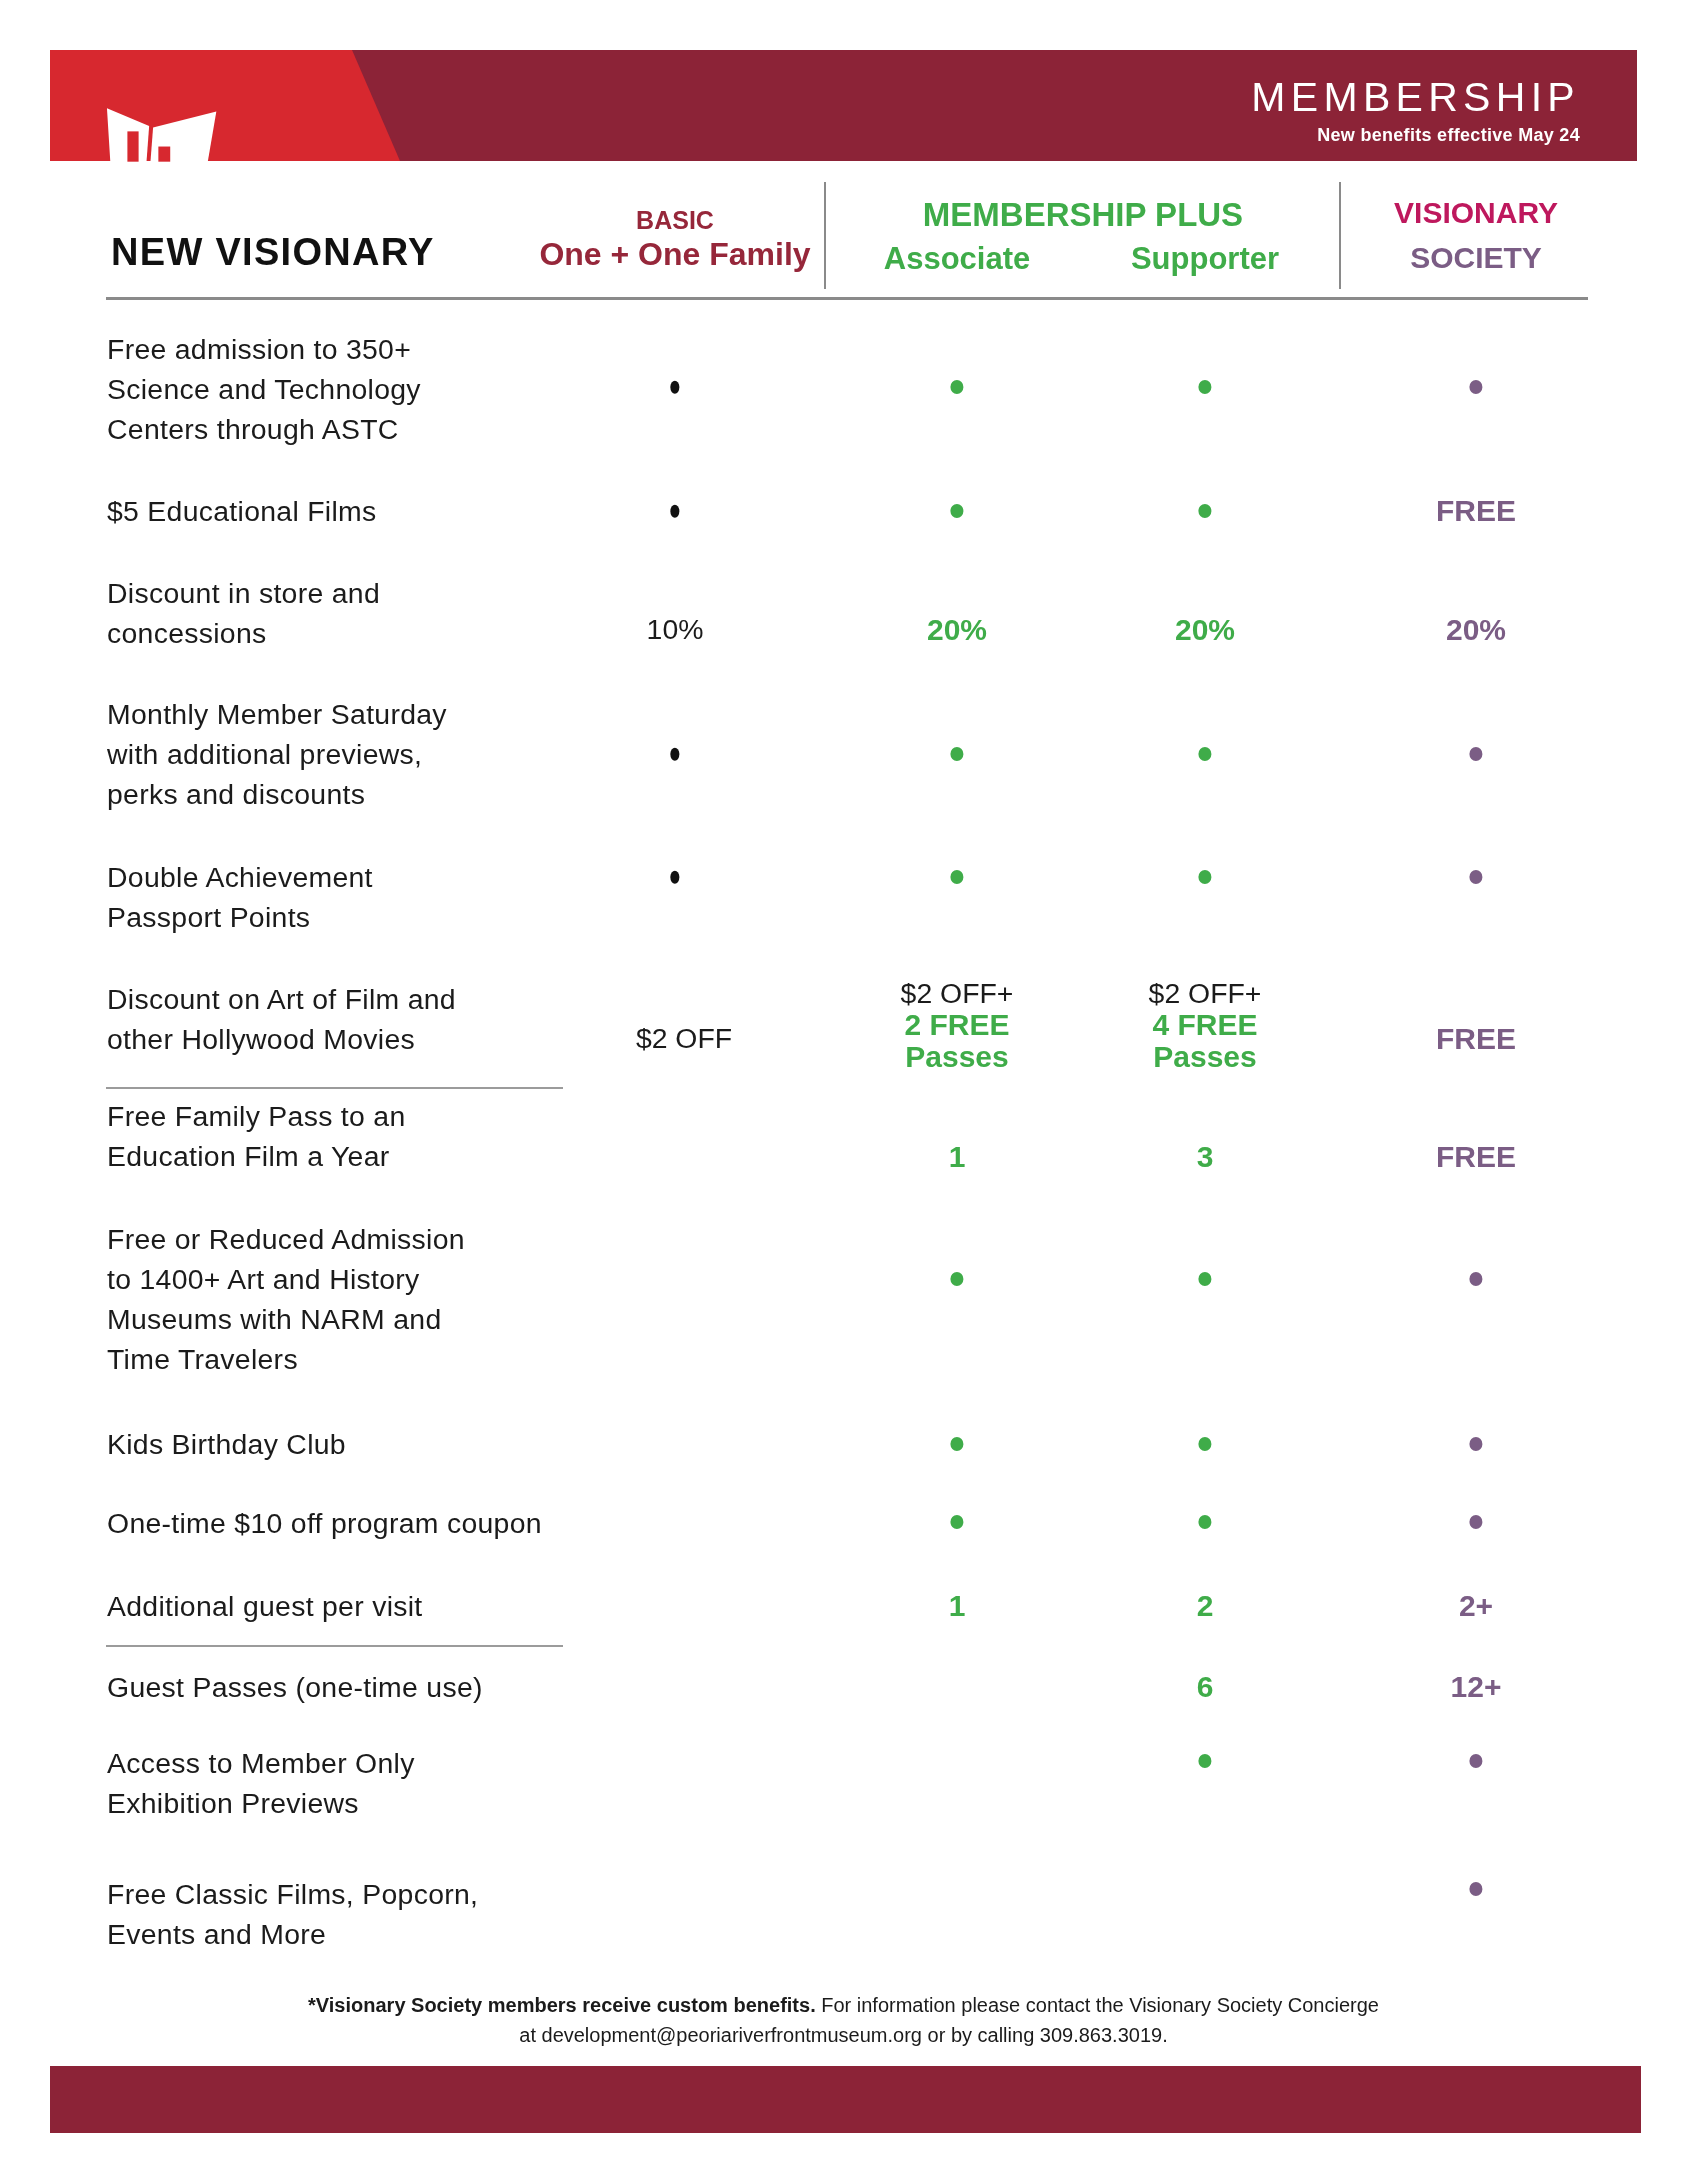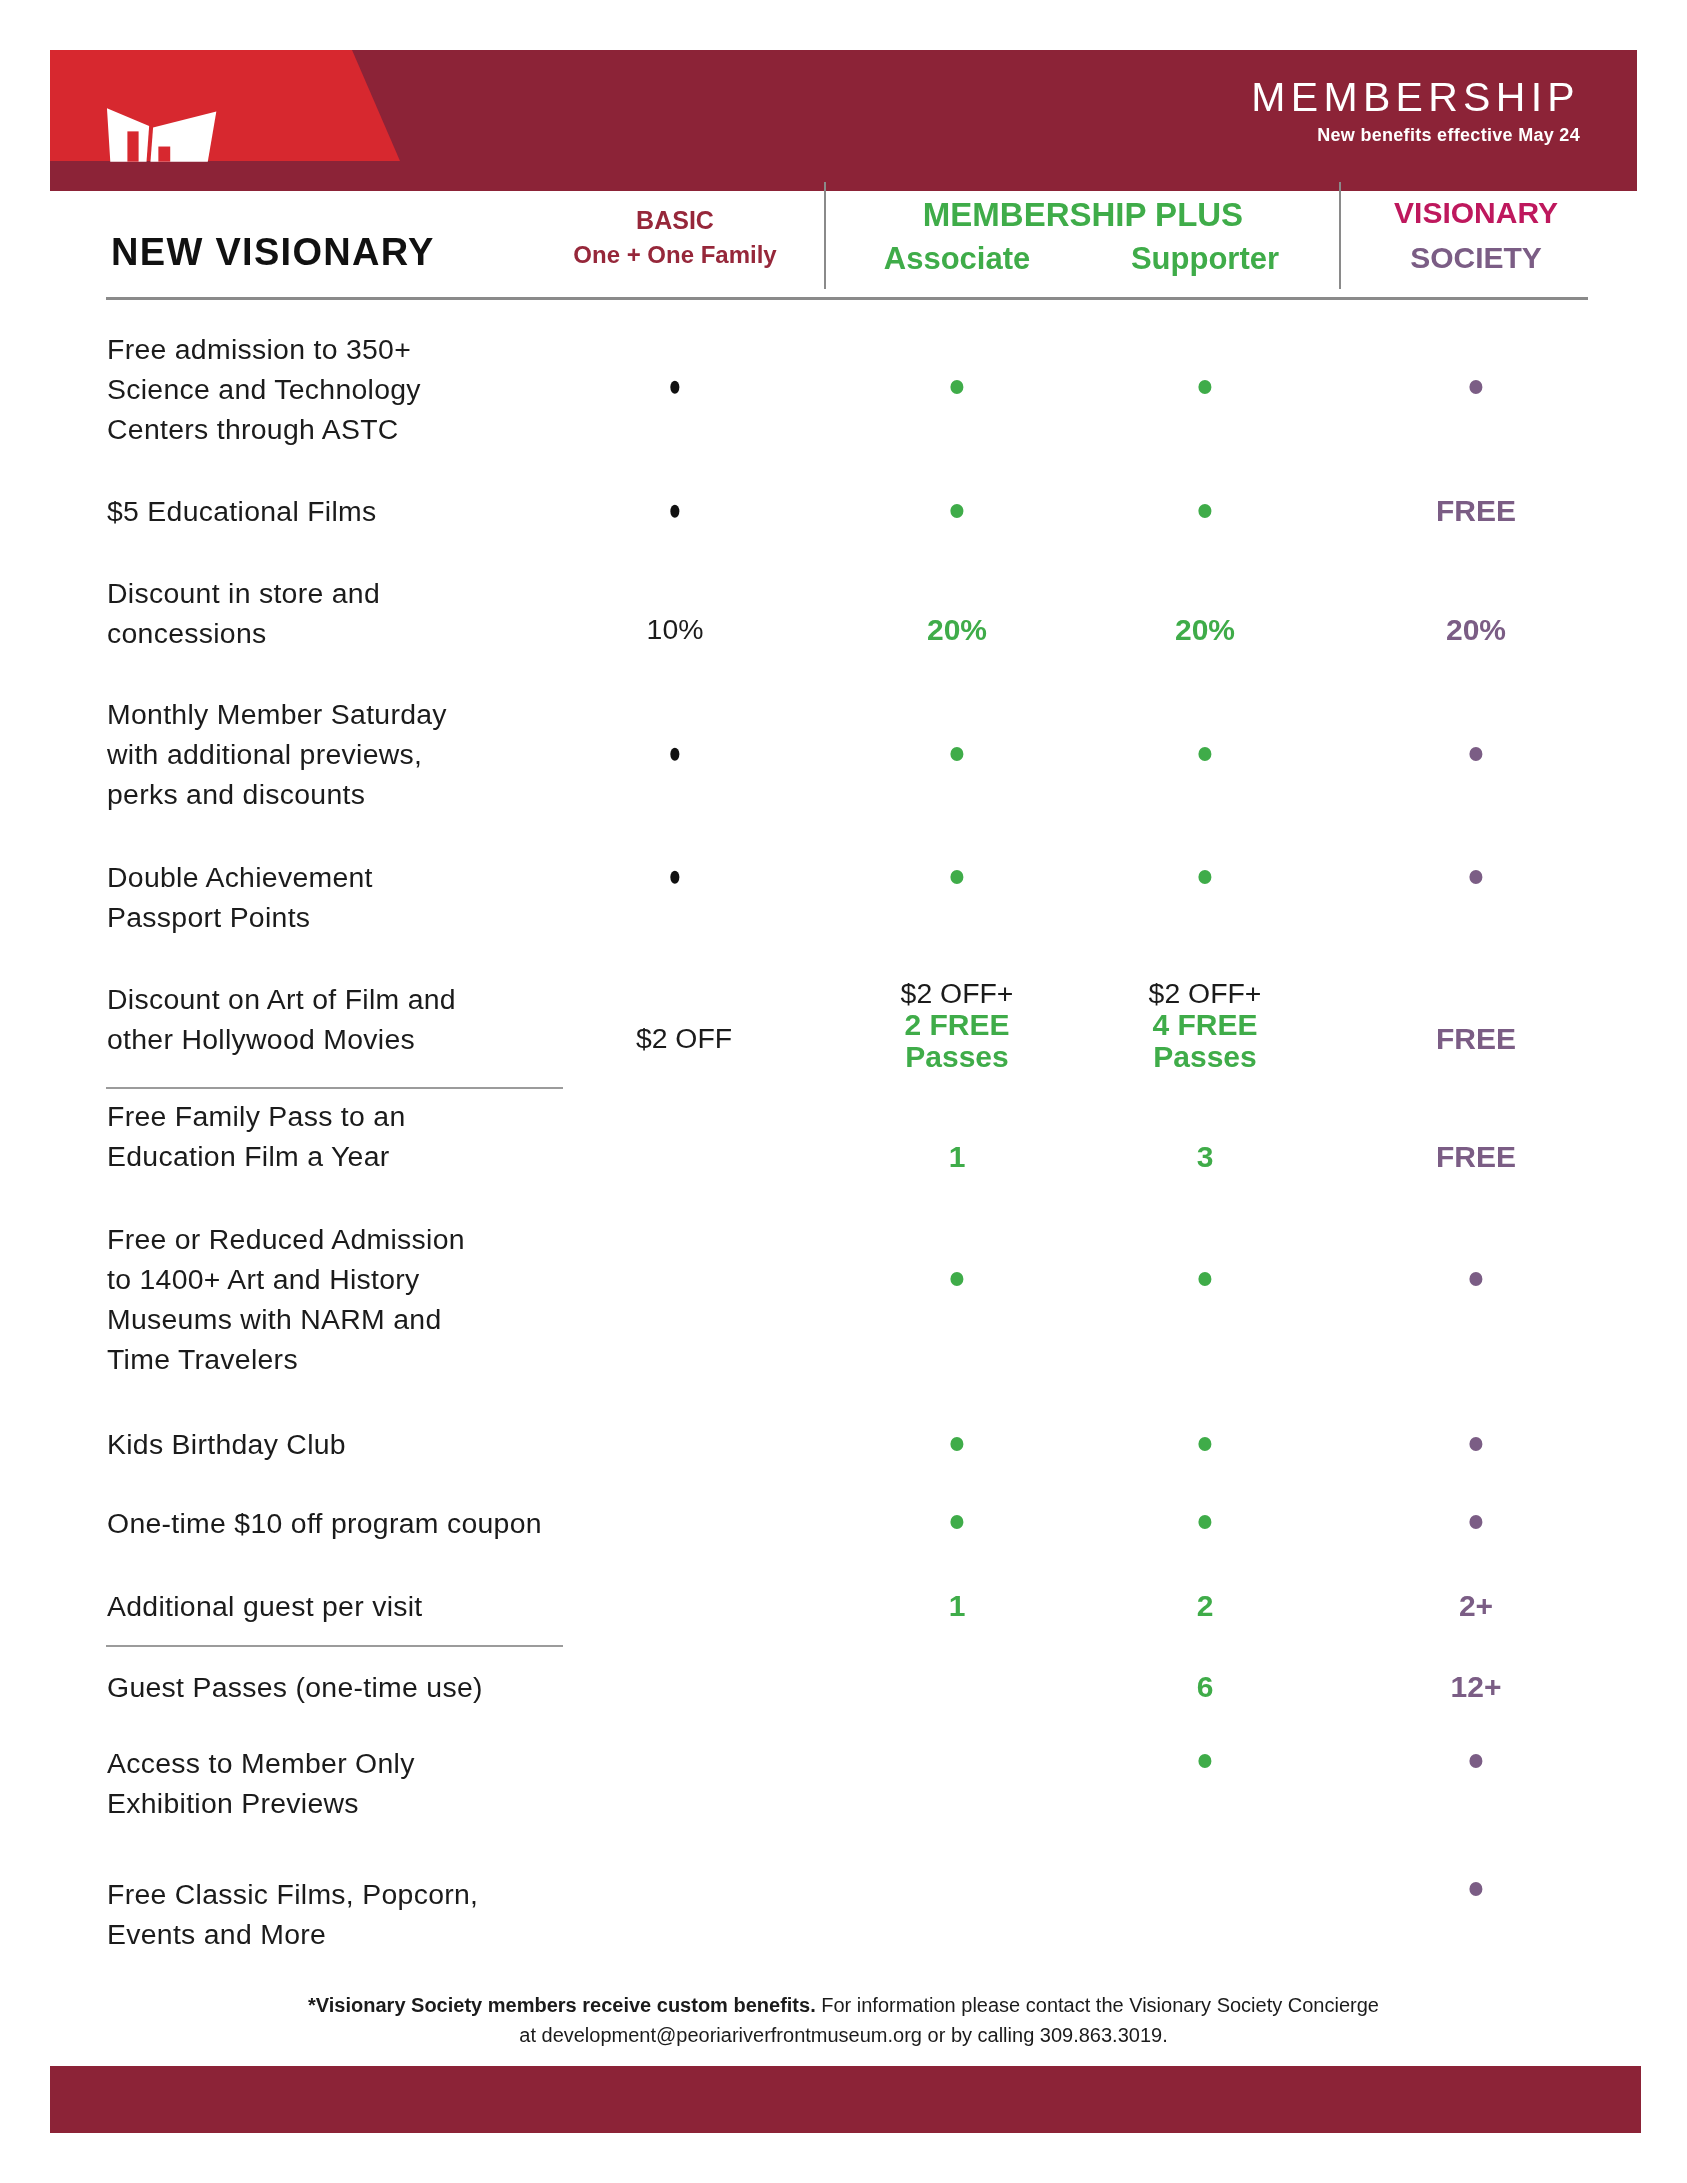--- a/index.html
+++ b/index.html
@@ -8,21 +8,21 @@
     width:1687px;
     height:2183px;
     background:#ffffff;
     font-family:"Liberation Sans", sans-serif;
     overflow:hidden;
   }
 
   
   .banner{
     position:absolute; left:50px; top:50px;
-    width:1587px; height:141px;
+    width:1587px; height:111px;
     background:#8C2337;
   }
   .banner-red{
     position:absolute; left:0; top:0; width:100%; height:100%;
     background:#D7282F;
     clip-path:polygon(0 0, 302px 0, 350px 111px, 0 111px);
   }
   .logo{position:absolute; left:55px; top:58px;}
   .banner-title{
     position:absolute; right:57px; top:26.5px;
@@ -36,21 +36,21 @@
   }
 
   
   .table-title{
     position:absolute; left:111px; top:233px;
     font-size:38px; line-height:38px; font-weight:bold;
     letter-spacing:1.3px; color:#111111; white-space:nowrap;
   }
   .colhead{position:absolute; transform:translateX(-50%); white-space:nowrap; font-weight:bold; text-align:right;}
   .h-basic1{left:675px; top:208px; font-size:25px; line-height:25px; color:#96273A;}
-  .h-basic2{left:675px; top:241px; font-size:24px; line-height:27px; color:#96273A;}
+  .h-basic2{left:675px; top:241px; font-size:32px; line-height:27px; color:#96273A;}
   .h-plus  {left:1083px; top:198px; font-size:33px; line-height:33px; color:#3FAC49;}
   .h-assoc {left:957px; top:243px; font-size:31px; line-height:31px; color:#3FAC49;}
   .h-supp  {left:1205px; top:243px; font-size:31px; line-height:31px; color:#3FAC49;}
   .h-vis1  {left:1476px; top:198px; font-size:30px; line-height:30px; color:#be185d;}
   .h-vis2  {left:1476px; top:243px; font-size:30px; line-height:30px; color:#7B5D85;}
 
   .vline{position:absolute; width:2px; height:107px; top:182px; background:#8A8A8A;}
   .vline1{left:824px;} .vline2{left:1339px;}
   .header-underline{
     position:absolute; left:106px; top:297px; width:1482px; height:3.3px; background:#8A8A8A;

